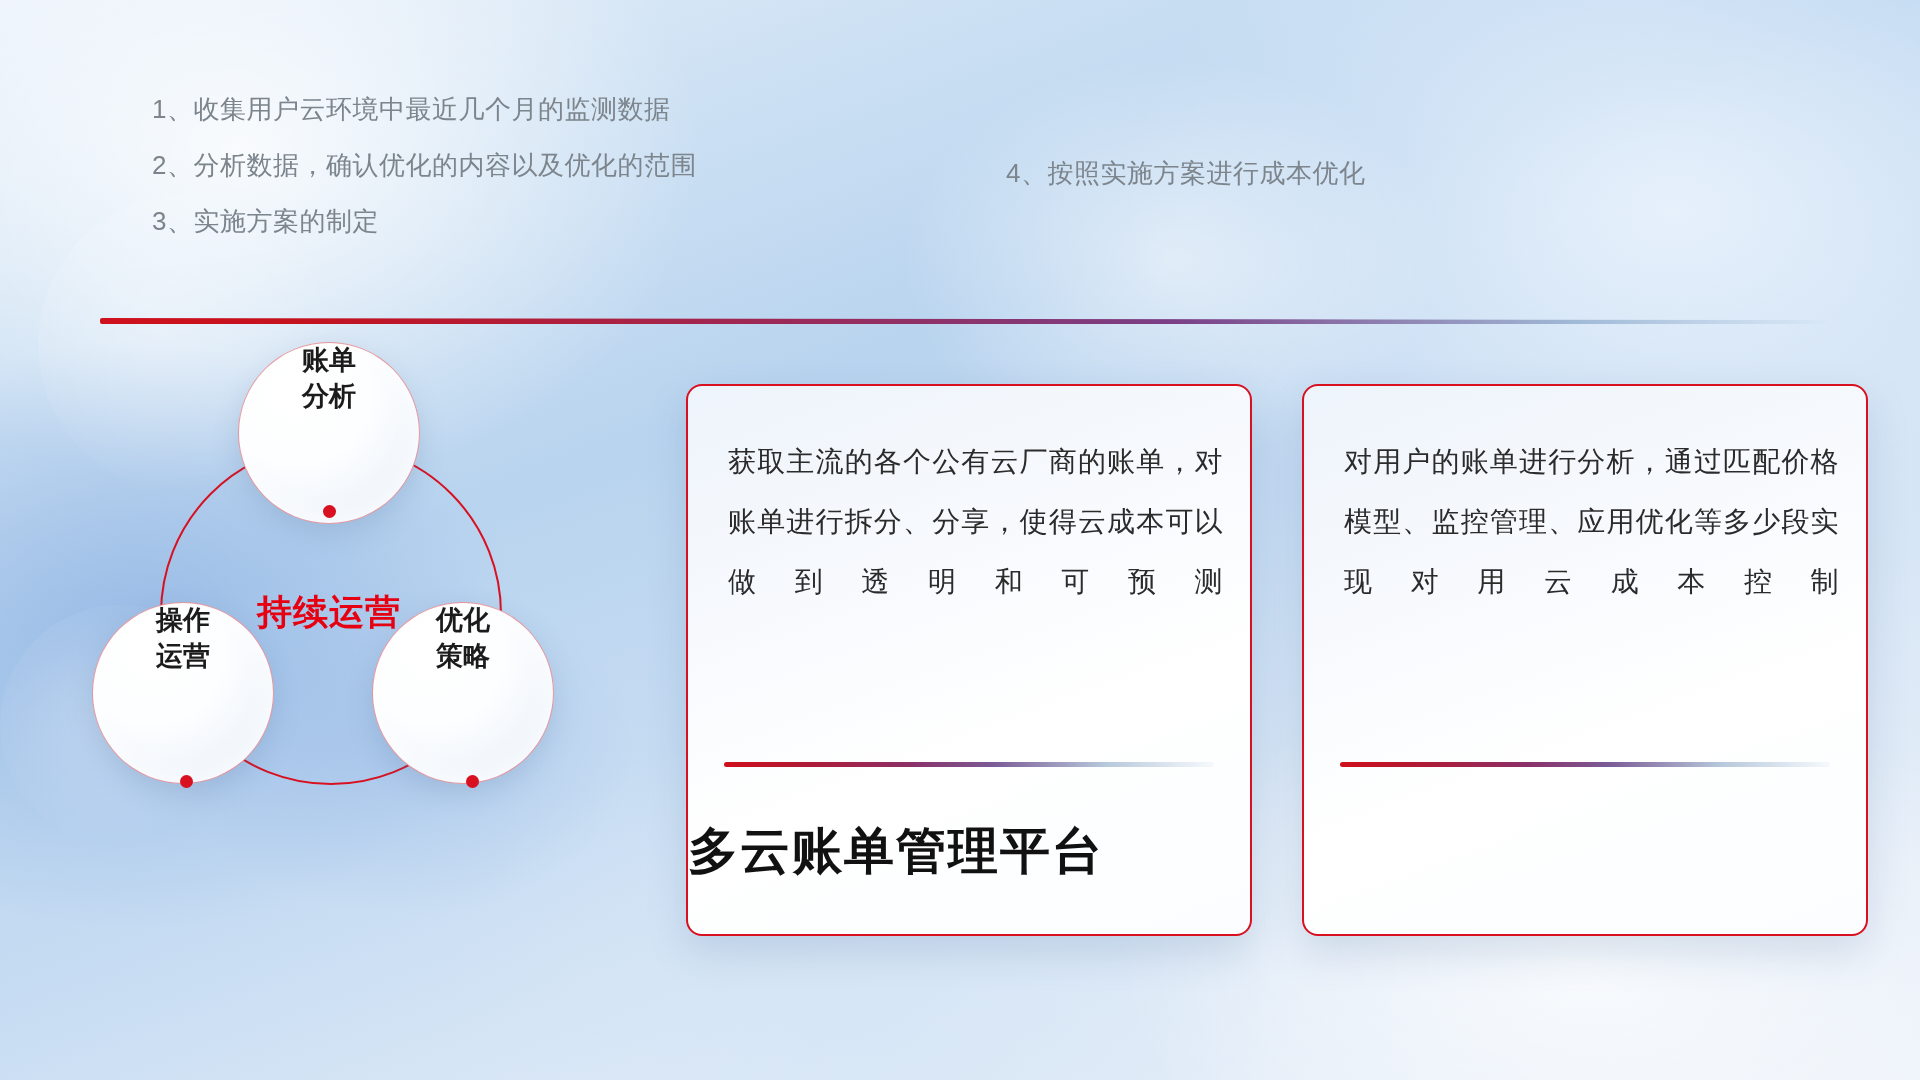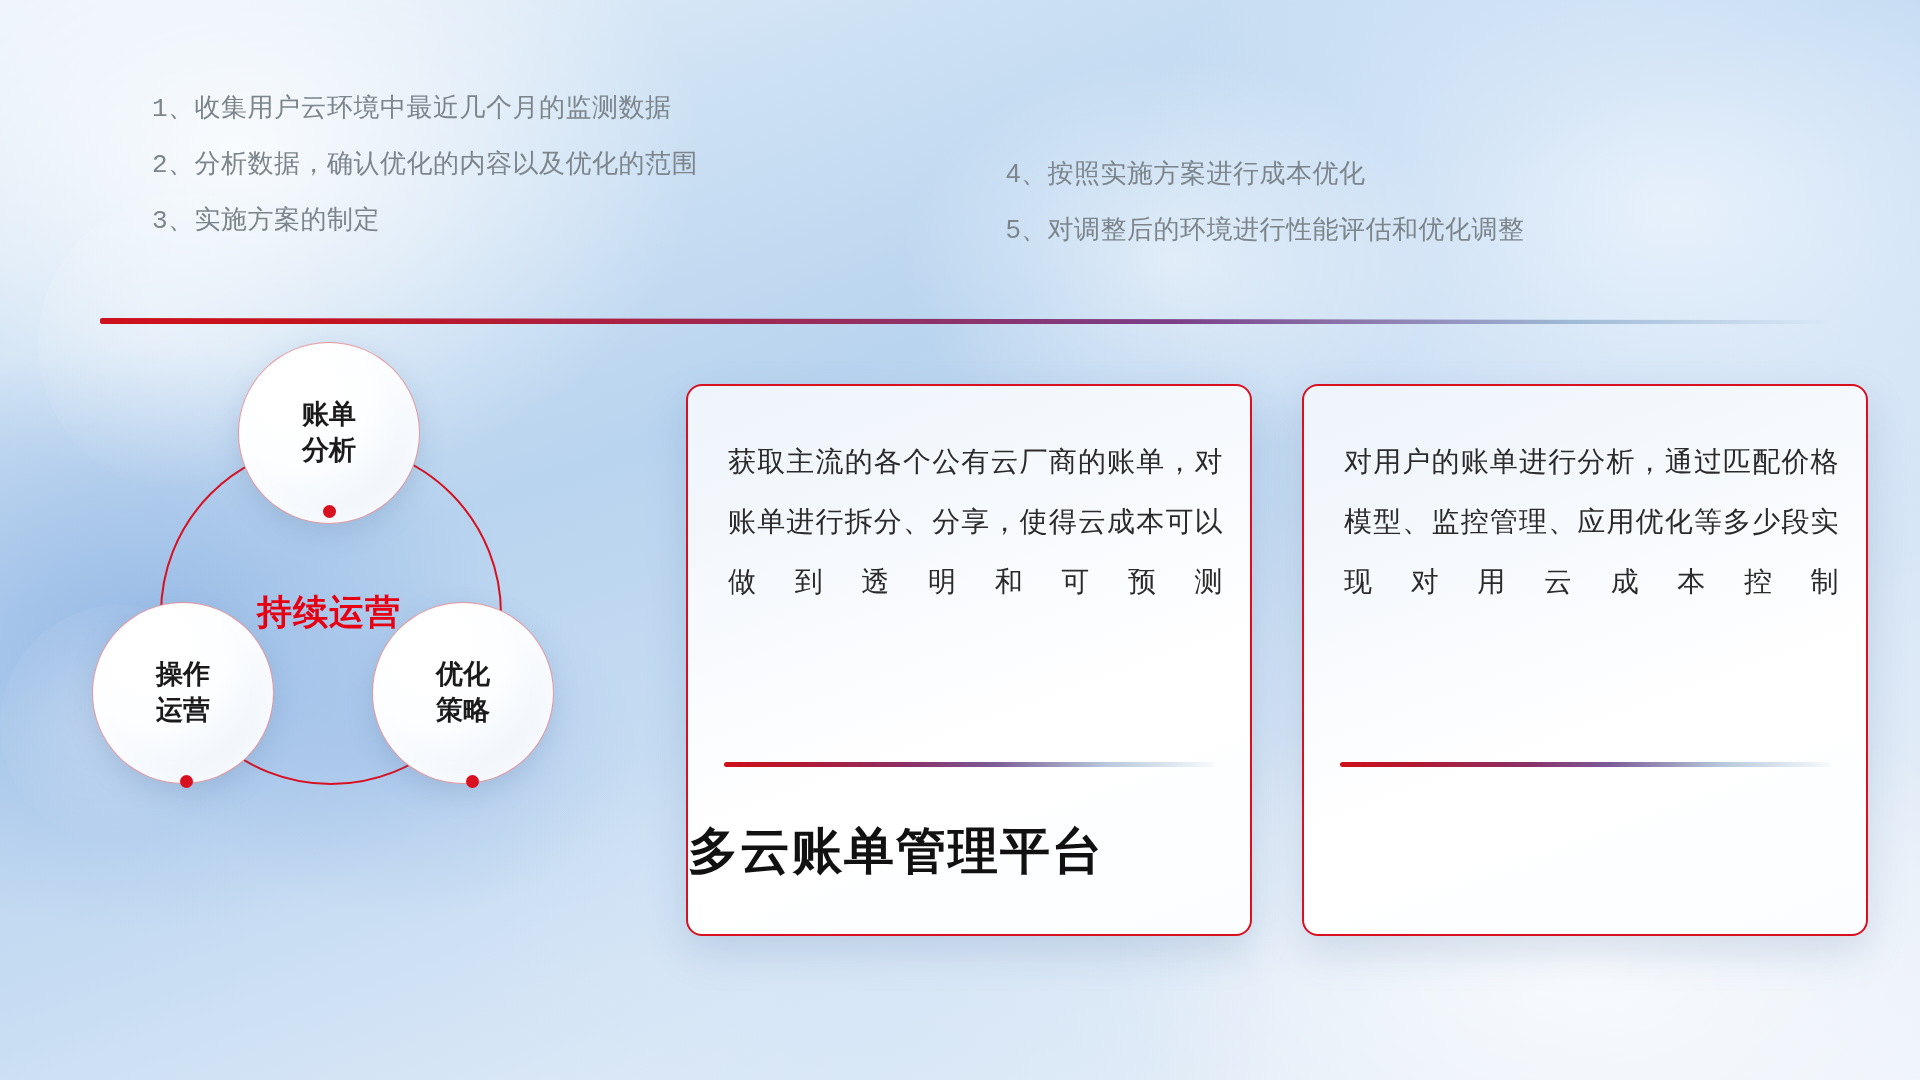--- a/index.html
+++ b/index.html
@@ -55,38 +55,38 @@
 
   
   .list{
     position:absolute;
     font-size:26px;
     color:#7c848c;
     line-height:1.0;
     letter-spacing:.5px;
     white-space:nowrap;
   }
-  .list-left{left:152px;top:96px;font-family:Liberation Mono, monospace;}
+  .list-left{left:152px;top:96px;}
   .list-right{left:1006px;top:160px;}
   .list-item{margin-bottom:30px;}
   .list-item:last-child{margin-bottom:0;}
 
   
   .top-rule{
     position:absolute;left:100px;top:318px;width:1730px;height:6px;
     background:linear-gradient(90deg,#cf101d 0%, #c4121f 12%, #9b2a58 40%, #7a3f86 62%, #9fb9d6 85%, rgba(210,226,242,0) 100%);
     clip-path:polygon(0 0, 100% 2px, 100% 100%, 0 100%);
     border-radius:2px;
   }
 
   
   .diagram{position:absolute;left:100px;top:350px;width:540px;height:600px;}
   .circ{
     position:absolute;border-radius:50%;
-    display:flex;flex-direction:column;align-items:center;justify-content:center;
+    display:flex;flex-direction:column;align-items:center;
     color:#1b1b1b;font-weight:700;font-size:27px;line-height:1.32;
     text-align:center;
     border:1px solid rgba(207,16,29,.42);
     background:
       radial-gradient(circle at 32% 26%, #ffffff 0%, #fdfeff 40%, #eef4fb 78%, #e4edf8 100%);
     box-shadow:0 10px 26px rgba(90,125,165,.22), inset 0 0 30px rgba(255,255,255,.9);
   }
   .circ-top{left:138px;top:-8px;width:180px;height:180px;}
   .circ-bl{left:-8px;top:252px;width:180px;height:180px;}
   .circ-br{left:272px;top:252px;width:180px;height:180px;}
@@ -149,21 +149,20 @@
 </div>
 
 <div class="list list-left">
   <div class="list-item">1、收集用户云环境中最近几个月的监测数据</div>
   <div class="list-item">2、分析数据，确认优化的内容以及优化的范围</div>
   <div class="list-item">3、实施方案的制定</div>
 </div>
 
 <div class="list list-right">
   <div class="list-item">4、按照实施方案进行成本优化</div>
-  <div class="list-item">5、对调整后的环境进行性能评估和优化调整</div>
 </div>
 
 <div class="top-rule"></div>
 
 <div class="diagram">
   <div class="ring-main"></div>
 
   <div class="center-label">
     <span>持续</span>
     <span>运营</span>

